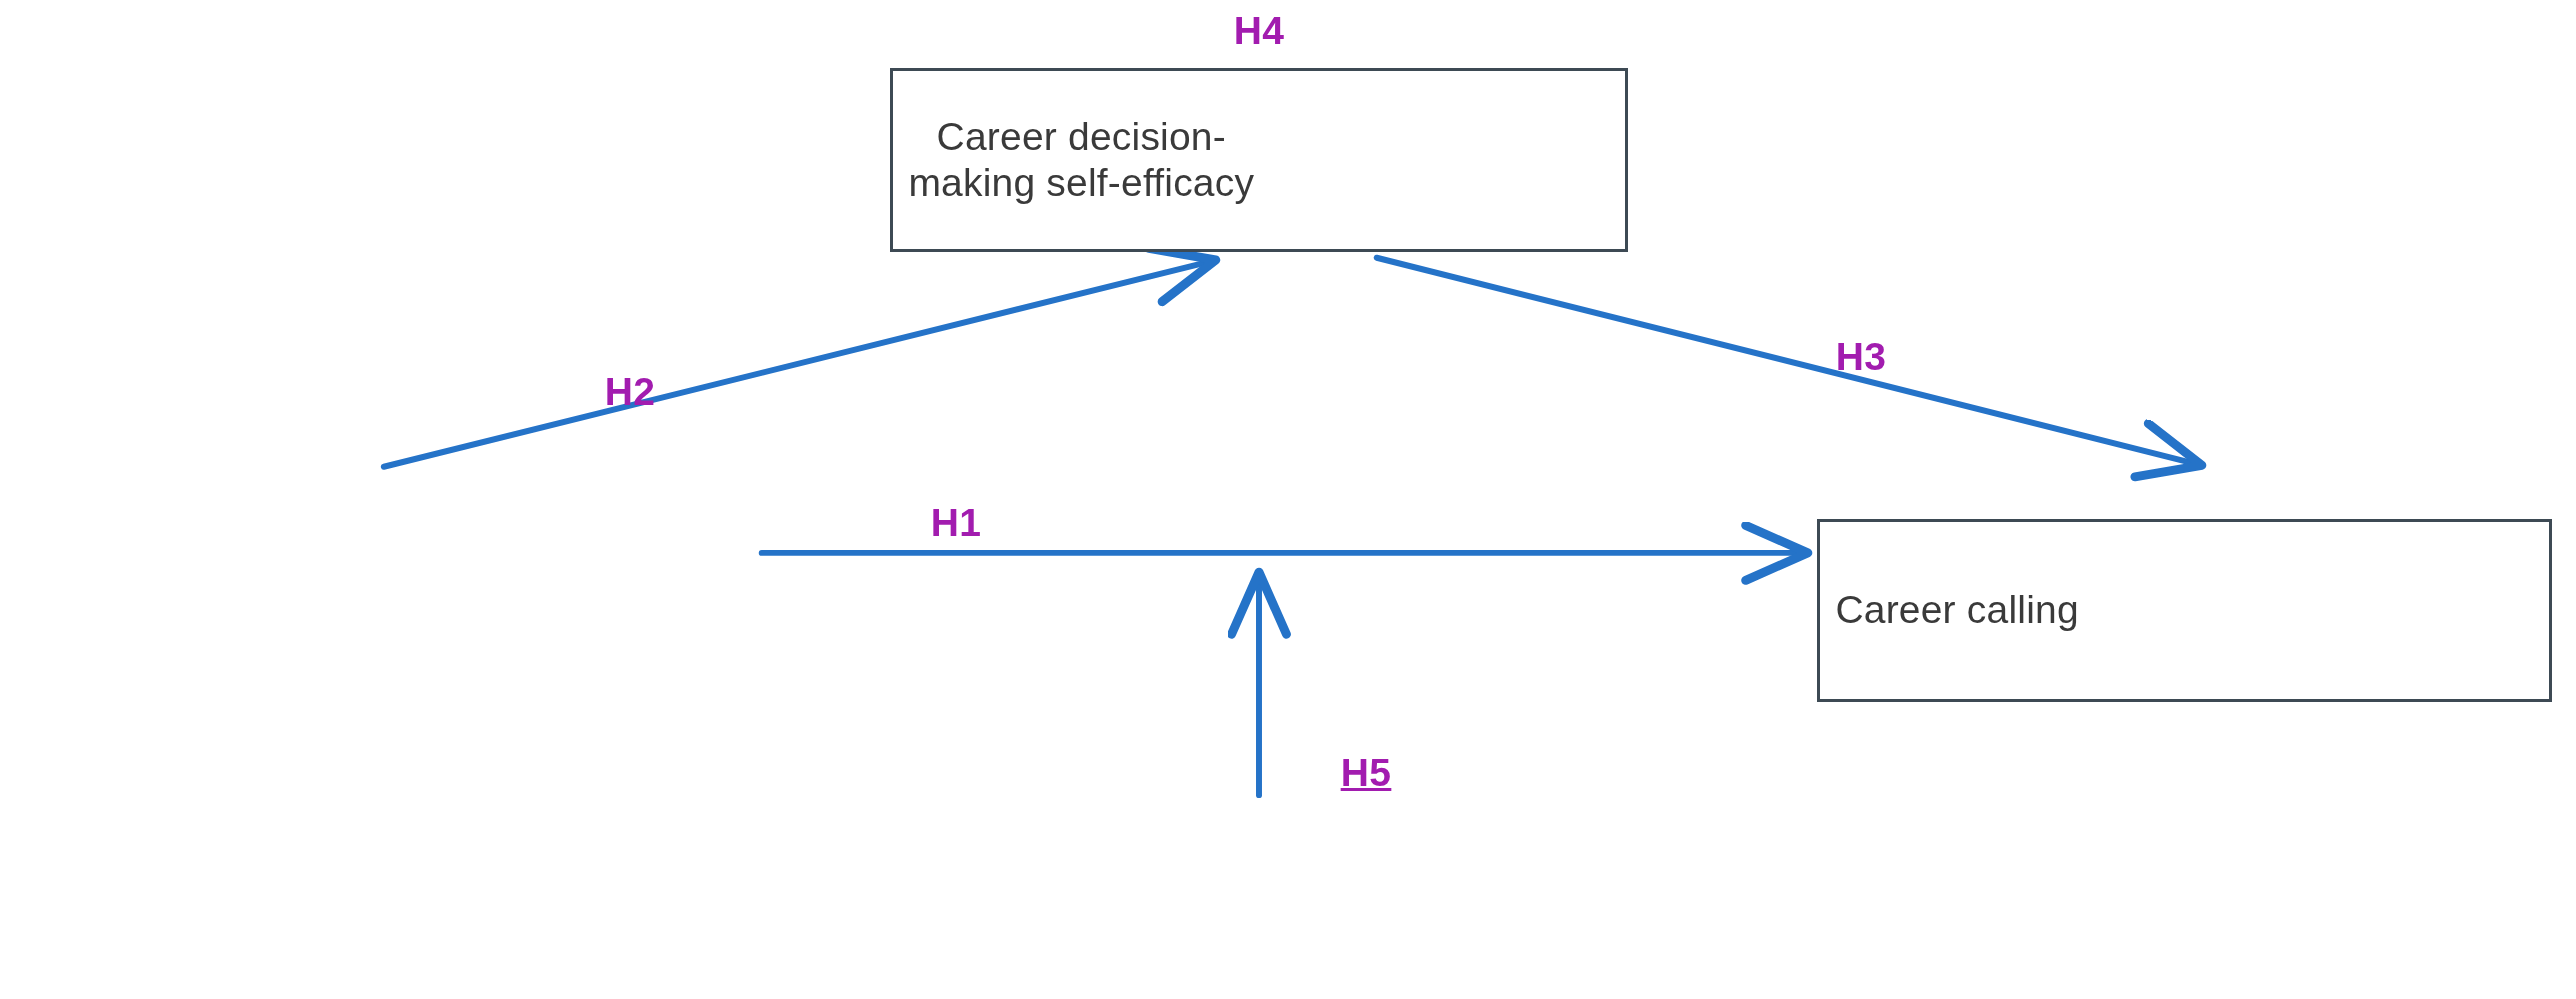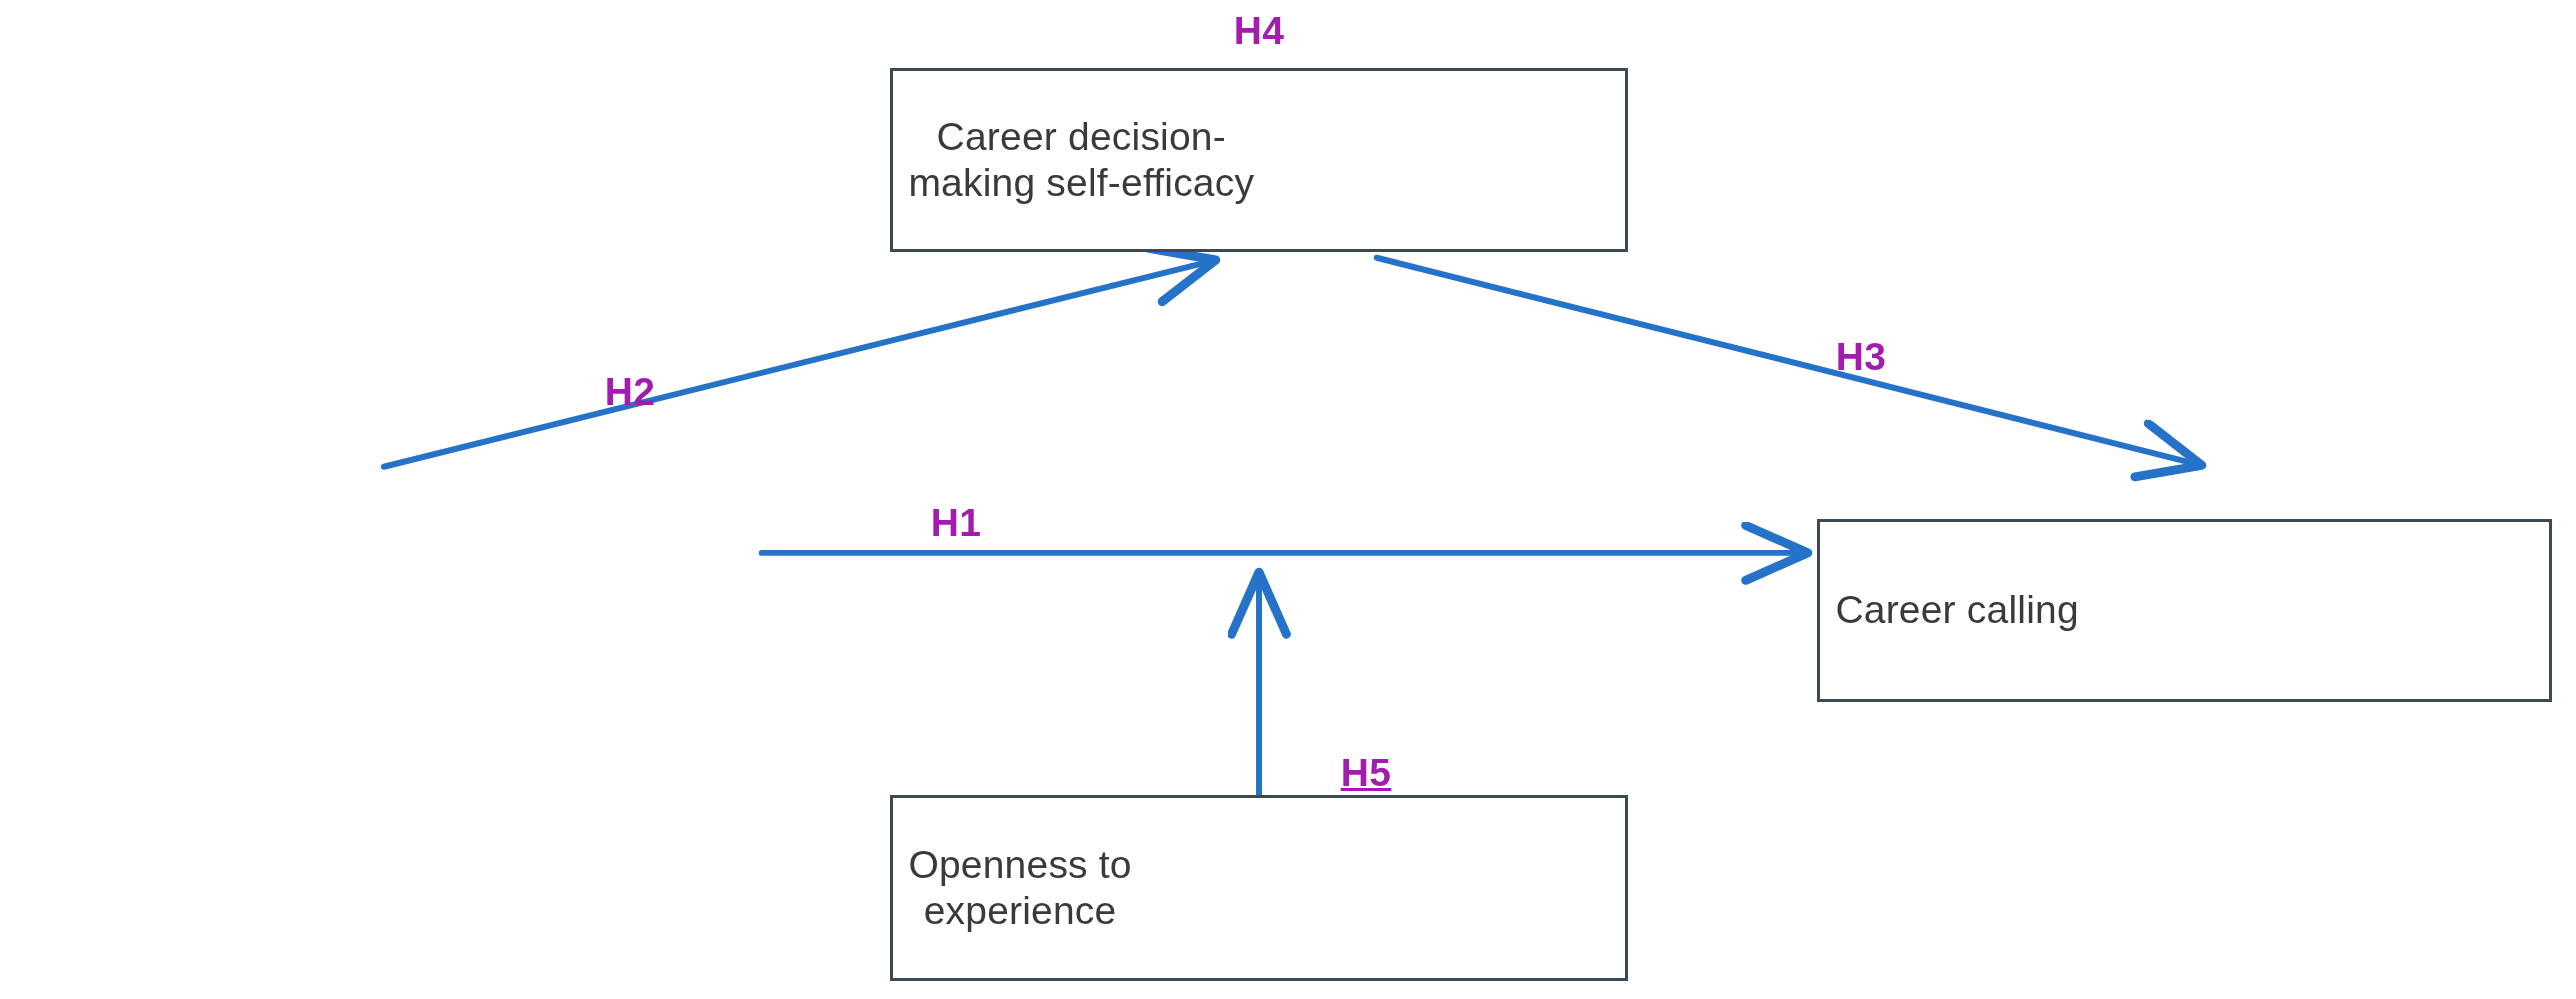--- a/index.html
+++ b/index.html
@@ -104,24 +104,20 @@
 
   <div class="node-box" id="node-cdmse">
     <span class="node-label">Career decision-
 making self-efficacy</span>
   </div>
 
   <div class="node-box" id="node-career-calling">
     <span class="node-label">Career calling</span>
   </div>
 
-  <div class="node-box" id="node-openness">
-    <span class="node-label">Openness to
-experience</span>
-  </div>
 
   <div class="edge-label" id="label-h4">H4</div>
   <div class="edge-label" id="label-h2">H2</div>
   <div class="edge-label" id="label-h3">H3</div>
   <div class="edge-label" id="label-h1">H1</div>
   <div class="edge-label" id="label-h5">H5</div>
 
 </div>
 
 

